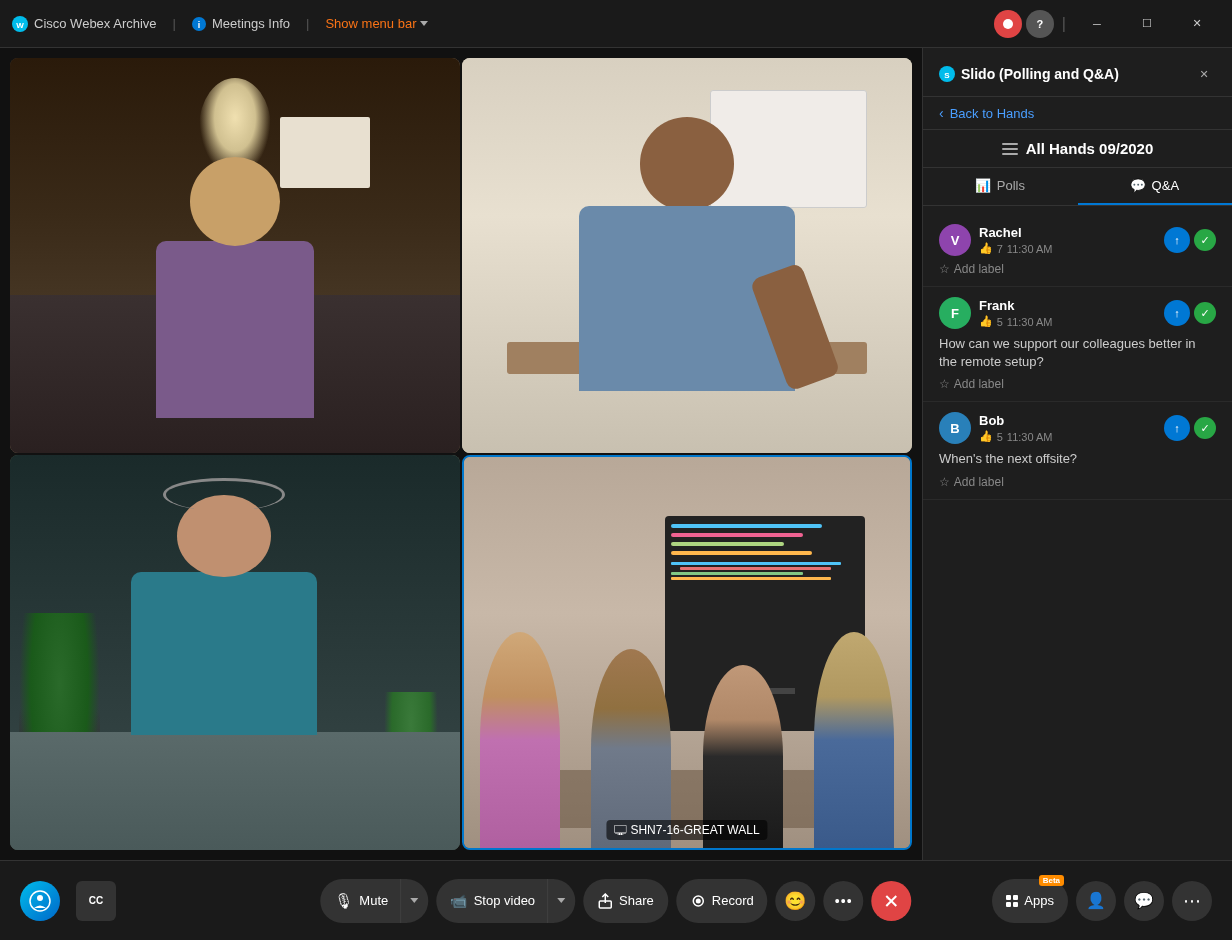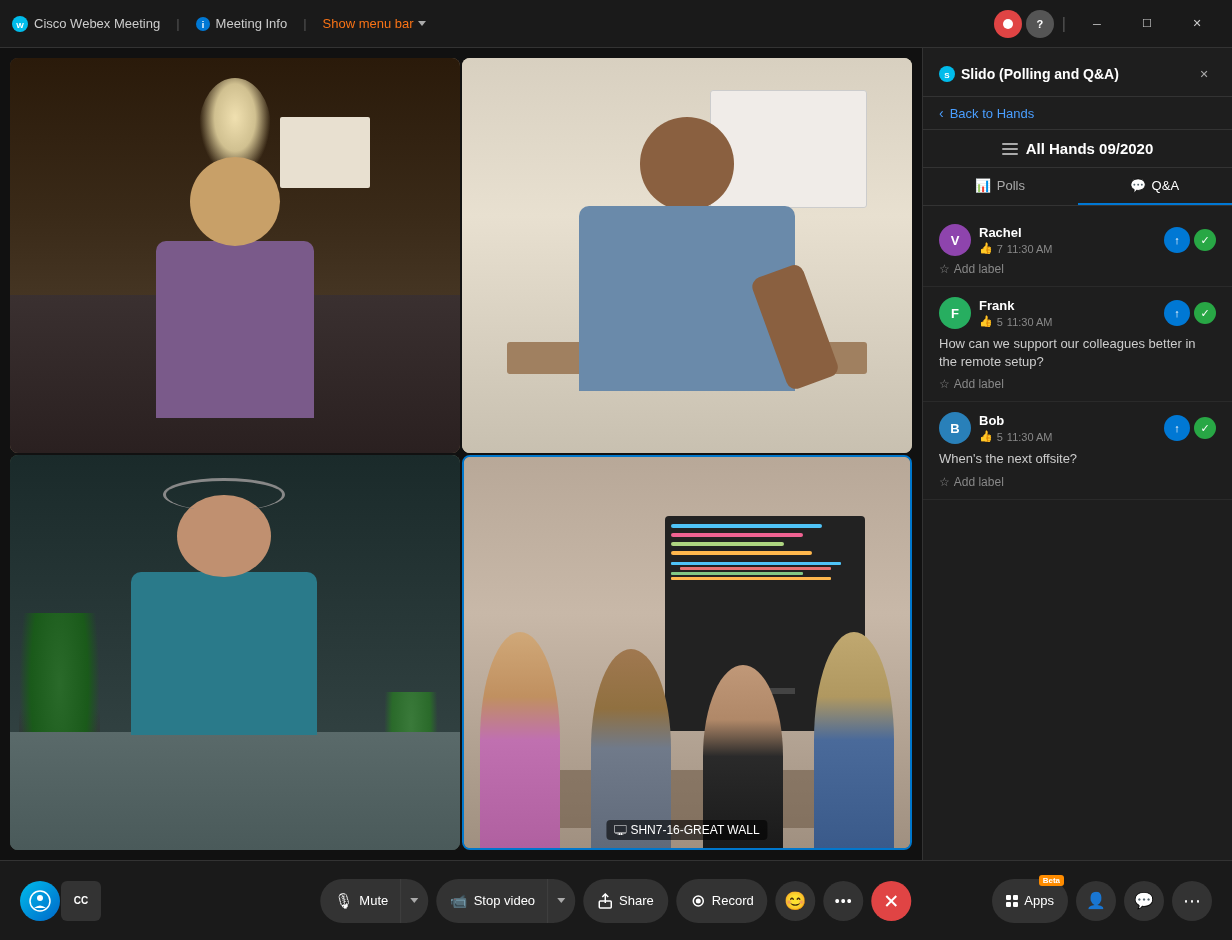--- a/index.html
+++ b/index.html
@@ -386,21 +386,21 @@
       background: #1a1a1a;
       display: flex;
       align-items: center;
       justify-content: space-between;
       padding: 0 20px;
       border-top: 1px solid #333;
     }
     .toolbar-left {
       display: flex;
       align-items: center;
-      gap: 1px;
+      gap: 16px;
     }
     .toolbar-center {
       display: flex;
       align-items: center;
       gap: 8px;
       position: absolute;
       left: 50%;
       transform: translateX(-50%);
     }
     .toolbar-right {
@@ -544,29 +544,29 @@
 </head>
 <body>
 
 <div id="titlebar">
   <div class="titlebar-left">
     <div class="titlebar-app-name">
       <svg width="16" height="16" viewBox="0 0 16 16">
         <circle cx="8" cy="8" r="8" fill="#00bceb"></circle>
         <text x="8" y="12" text-anchor="middle" fill="white" font-size="8" font-weight="bold">W</text>
       </svg>
-      <span>Cisco Webex Meeting</span>
+      <span>Cisco Webex Archive</span>
     </div>
     <span class="titlebar-separator">|</span>
     <div class="titlebar-meeting-info">
       <svg width="14" height="14" viewBox="0 0 14 14">
         <circle cx="7" cy="7" r="7" fill="#0078d4"></circle>
         <text x="7" y="11" text-anchor="middle" fill="white" font-size="9" font-weight="bold">i</text>
       </svg>
-      <span>Meeting Info</span>
+      <span>Meetings Info</span>
     </div>
     <span class="titlebar-separator">|</span>
     <div class="titlebar-show-menu">
       <span>Show menu bar</span>
       <span class="chevron-down"></span>
     </div>
   </div>
   <div class="titlebar-right">
     <div class="titlebar-icon-btn red">
       <svg width="10" height="10" viewBox="0 0 10 10">

